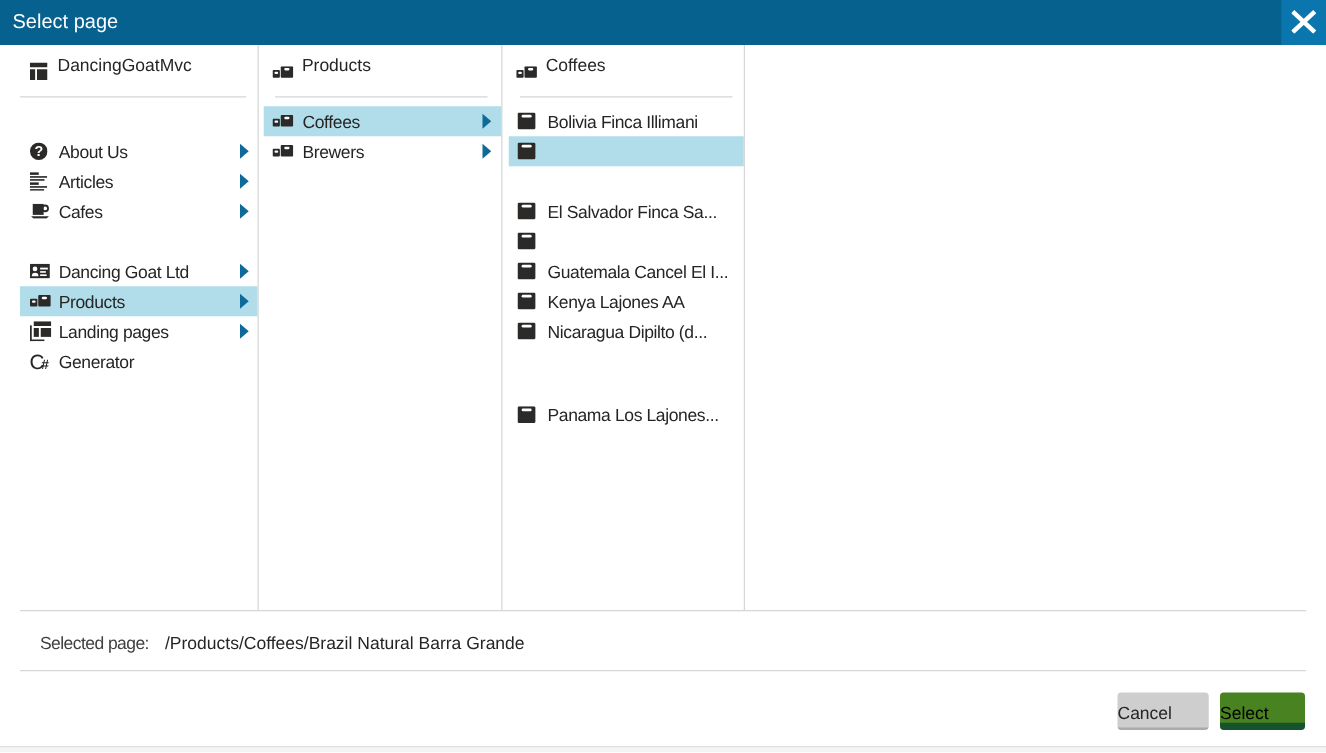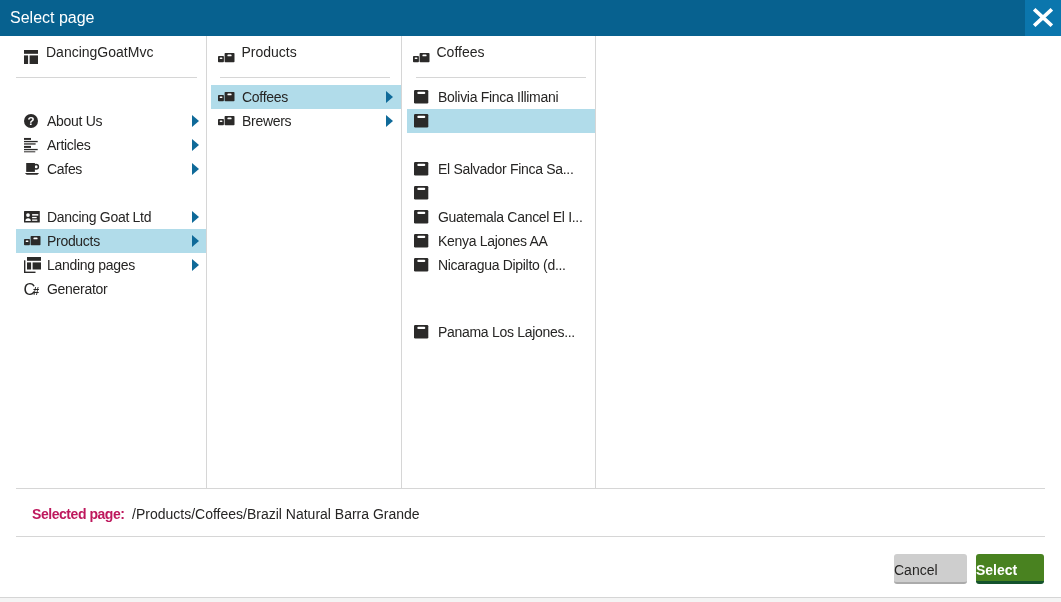--- a/index.html
+++ b/index.html
@@ -16,21 +16,21 @@
   .hsep { height:1px; background:#d6d6d6; }
   .hdtx { position:absolute; top:32px; height:41px; line-height:41px; font-size:14px; }
   .row { position:absolute; height:24px; line-height:24px; font-size:14px; white-space:nowrap; overflow:hidden; }
   .row .ic { position:absolute; left:7px; top:50%; transform:translateY(-50%); width:18px; }
   #c1 .row .ic { left:8px; }
   .row .ic svg { display:block; }
   .row .tx { position:absolute; left:31px; top:0; letter-spacing:-0.3px; }
   .sel { background:#b1dcea; }
   .arr { position:absolute; width:0; height:0; top:6px;
     border-left:7px solid #0f6a99; border-top:6px solid transparent; border-bottom:6px solid transparent; }
-  .lbl { font-size:14px; font-weight:bold; color:#be185d; letter-spacing:-0.45px; }
+  .lbl { font-size:14px; font-weight:normal; color:#404040; letter-spacing:-0.45px; }
   .btn { position:absolute; top:554px; height:30px; border-radius:3px; font-size:14px; line-height:33px; }
 </style>
 </head>
 <body>
 <div class="abs titlebar"></div>
 <div class="abs title">Select page</div>
 <div class="abs closebtn">
     <svg width="20" height="19" viewBox="0 0 20 19">
       <path d="M1.2 1.3 L18.8 17.7 M18.8 1.3 L1.2 17.7" stroke="#ffffff" stroke-width="3.6" fill="none"></path>
     </svg>
@@ -269,15 +269,15 @@
         </svg>
       </span>
       <span class="tx">Panama Los Lajones...</span>
     </div>
 </div>
 
 <div class="abs lbl" style="left:32px; top:506px;">Selected page:</div>
 <div class="abs" style="left:132px; top:506px; font-size:14px;">/Products/Coffees/Brazil Natural Barra Grande</div>
 <div class="abs hsep" style="left:16px; top:536px; width:1029px;"></div>
 <div class="btn" style="left:894px; width:73px; background:#cecece; border-bottom:2px solid #ababab; color:#262524;">Cancel</div>
-<div class="btn" style="left:976px; width:68px; background:#498220; border-bottom:3px solid #14532d; color:#ffffff; font-weight:bold;">Select</div>
+<div class="btn" style="left:976px; width:68px; background:#498220; border-bottom:6px solid #14532d; color:#000000; font-weight:normal;">Select</div>
 <div class="abs" style="left:0; top:597px; width:1061px; height:1px; background:#d5d5d5;"></div>
 <div class="abs" style="left:0; top:598px; width:1061px; height:4px; background:#f4f4f4;"></div>
 
 </body></html>

